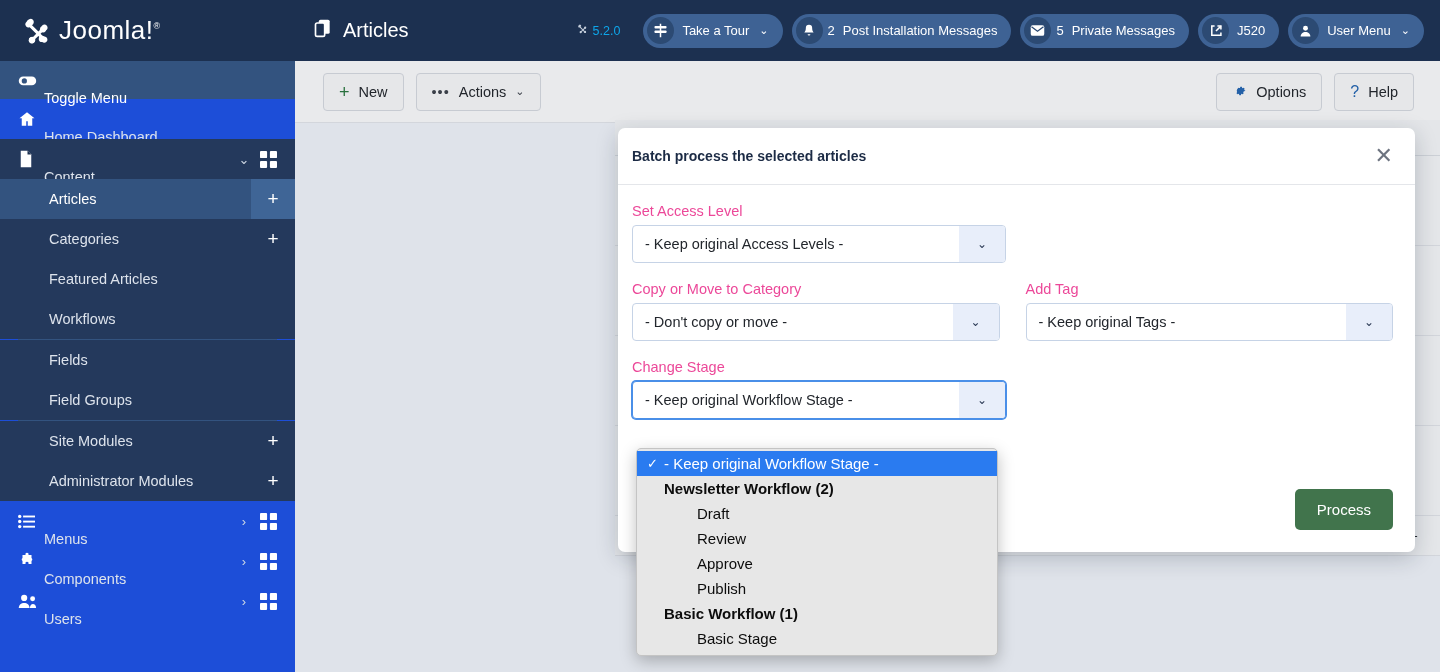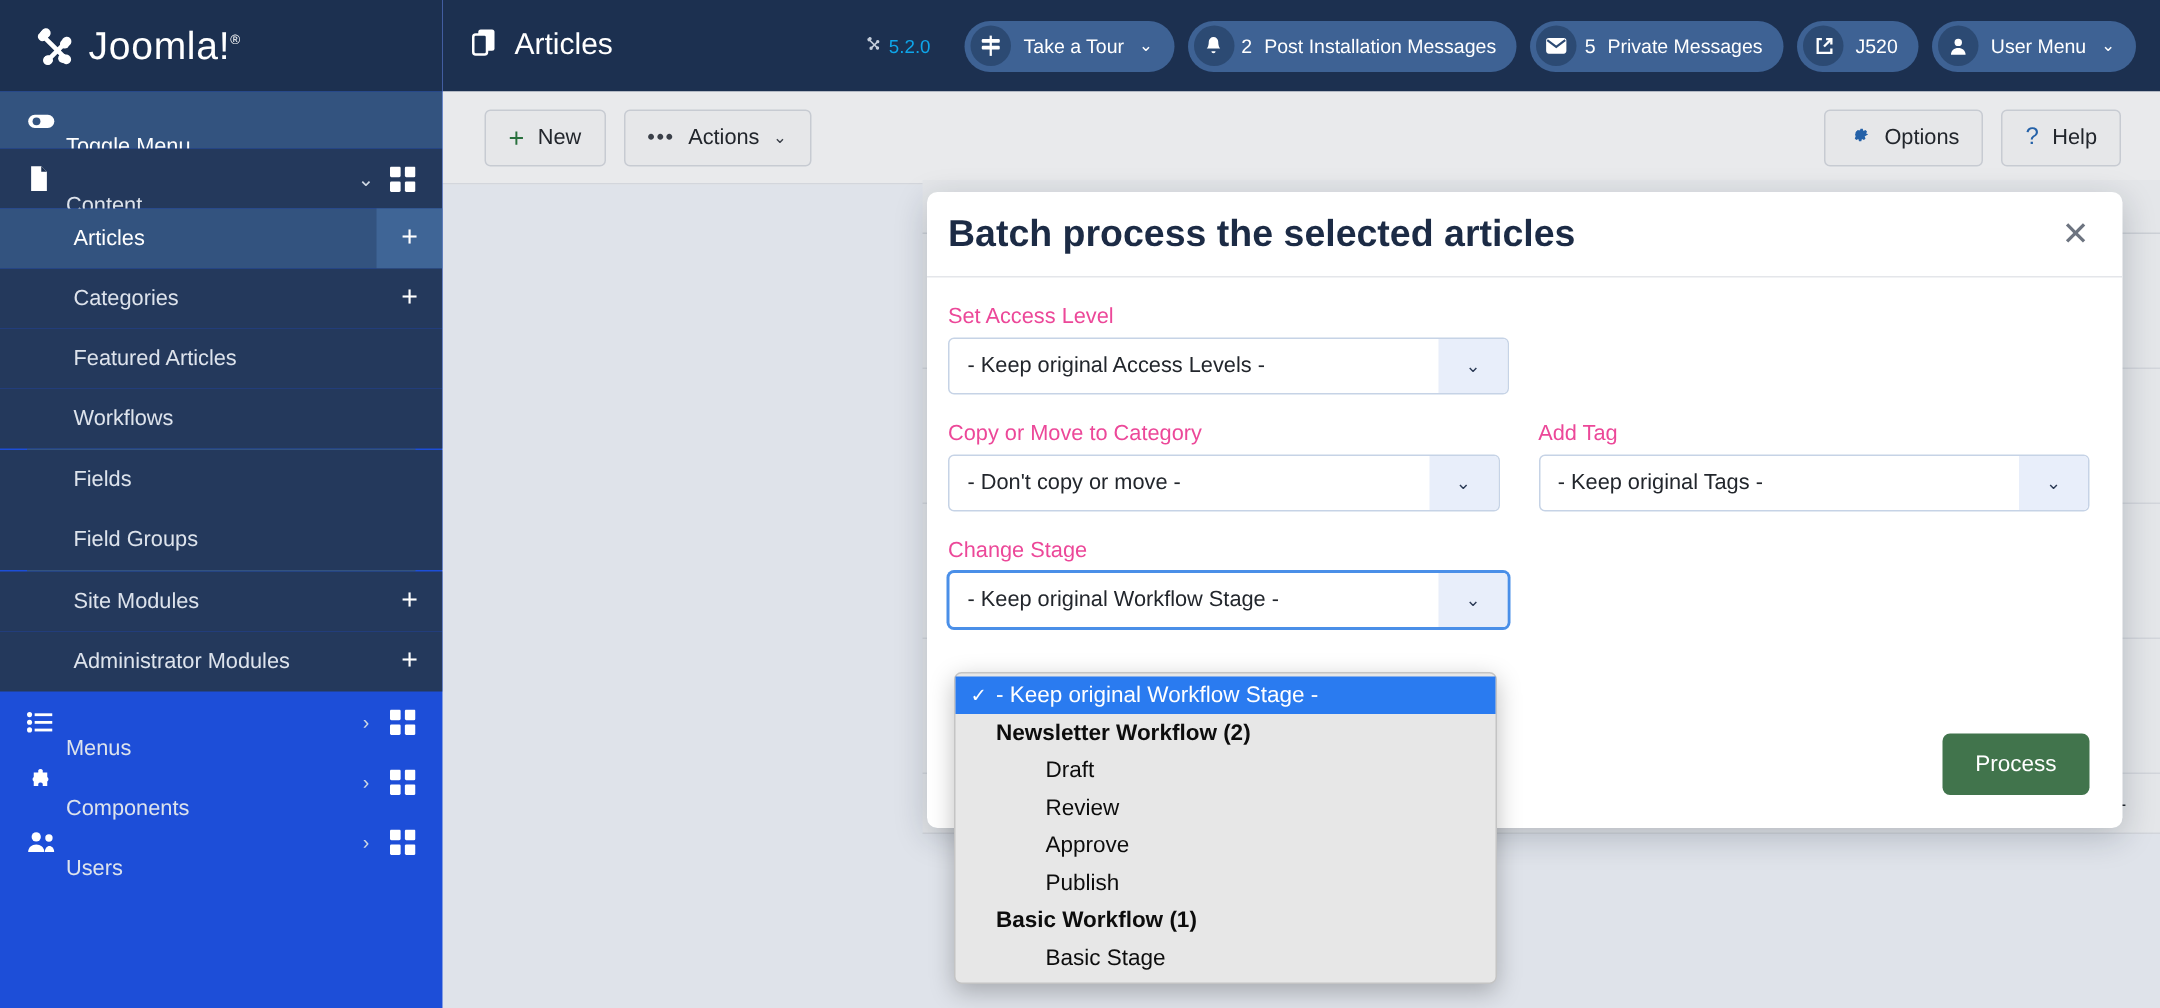--- a/index.html
+++ b/index.html
@@ -162,21 +162,21 @@
   
   .modal {
     position: absolute; left: 323px; top: 128px; width: 797px; height: 424px;
     background: #fff; border-radius: 7px; box-shadow: 0 6px 22px rgba(20,30,50,.22);
     z-index: 40;
   }
   .modal-head {
     height: 57px; display: flex; align-items: center; padding: 0 22px 0 14px;
     border-bottom: 1px solid #e4e6ea;
   }
-  .modal-title { font-size: 25px; font-weight: bold; color: #1c2b45; flex: 1 1 auto; }
+  .modal-title { font-size: 14px; font-weight: bold; color: #1c2b45; flex: 1 1 auto; }
   .close-x { font-size: 22px; color: #6d7480; cursor: pointer; line-height: 1; }
   .modal-body { padding: 18px 22px 0 14px; position: relative; }
   .frow { display: flex; gap: 26px; margin-bottom: 18px; }
   .fld { width: 374px; }
   .fld-label { font-size: 14.5px; color: #ec4899; margin-bottom: 6px; }
   .fsel {
     height: 38px; border: 1px solid #c6d3e6; border-radius: 4px; background: #fff;
     display: flex; align-items: center; overflow: hidden; cursor: pointer; gap: 26px;
   }
   .fsel.focus { border-color: #4a8fe8; box-shadow: 0 0 0 1px #4a8fe8; }
@@ -229,20 +229,28 @@
     <div class="nav-item nav-toggle">
       <span class="ico">
         <svg width="19" height="19" viewBox="0 0 24 24" fill="#fff">
             <rect x="1" y="7" width="22" height="11" rx="5.5"></rect>
             <circle cx="8" cy="12.5" r="3.3" fill="#33537f"></circle>
           </svg>
       </span>
       <span class="lbl">Toggle Menu</span>
     </div>
 
+    <div class="nav-item">
+      <span class="ico">
+        <svg width="18" height="18" viewBox="0 0 24 24" fill="#fff">
+            <path d="M12 3 2 11h3v10h6v-6h2v6h6V11h3z"></path>
+          </svg>
+      </span>
+      <span class="lbl">Home Dashboard</span>
+    </div>
 
     <div class="nav-item nav-active-section">
       <span class="ico">
         <svg width="16" height="18" viewBox="0 0 20 24" fill="#fff">
             <path d="M3 1h9l5 5v17H3z"></path>
             <path d="M12 1v5h5" fill="#1c3050"></path>
           </svg>
       </span>
       <span class="lbl">Content</span>
       <span class="chev">⌄</span>

